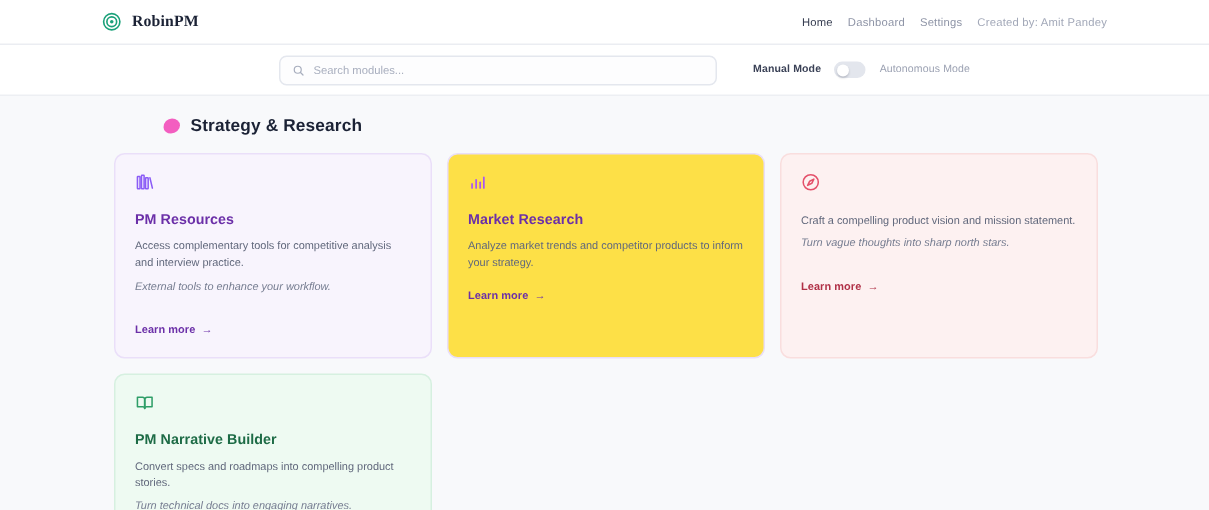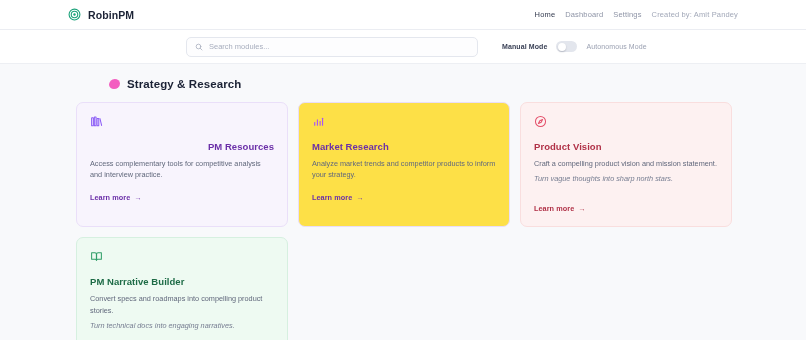--- a/index.html
+++ b/index.html
@@ -23,22 +23,23 @@
     background: #ffffff;
     border-bottom: 1px solid #ebedf2;
     display: flex;
     align-items: center;
     padding: 0 16px 0 68px;
     position: relative;
   }
 
   .brand {
     display: flex;
-    align-items: flex-end;
+    align-items: center;
     gap: 7px;
+    font-family: Liberation Serif, serif;
   }
 
   .brand-logo {
     width: 13px;
     height: 13px;
     display: block;
     flex: 0 0 auto;
   }
 
   .brand-name {
@@ -212,21 +213,21 @@
     font-weight: bold;
     text-decoration: none;
     display: inline-flex;
     align-items: center;
     gap: 4px;
     letter-spacing: .05px;
   }
 
   
   .card.purple { background: #f8f4fd; border: 1px solid #eadff9; }
-  .card.purple .card-title { color: #6b2fa8; text-align: right; }
+  .card.purple .card-title { color: #6b2fa8; }
   .card.purple .card-link { color: #6b2fa8; }
 
   
   .card.violet { background: #fde047; border: 1px solid #e9def8; }
   .card.violet .card-title { color: #6b2fa8; }
   .card.violet .card-link { color: #6b2fa8; }
 
   
   .card.rose { background: #fdf1f1; border: 1px solid #f9dede; }
   .card.rose .card-title { color: #b03147; }
@@ -296,20 +297,21 @@
       <span class="card-icon">
         <svg width="13" height="13" viewBox="0 0 24 24" fill="none" stroke="#8b5cf6" stroke-width="1.9" stroke-linecap="round" stroke-linejoin="round">
           <rect x="3" y="5" width="3.2" height="15" rx="0.6"></rect>
           <rect x="8" y="3.5" width="3.2" height="16.5" rx="0.6"></rect>
           <rect x="13" y="6.5" width="3.2" height="13.5" rx="0.6"></rect>
           <path d="M18.4 6.6 L21.4 19.2"></path>
         </svg>
       </span>
       <div class="card-title">PM Resources</div>
       <div class="card-desc">Access complementary tools for competitive analysis and interview practice.</div>
+      <div class="card-tag">External tools to enhance your workflow.</div>
       <a href="#" class="card-link">
         <span>Learn more</span>
         <span>→</span>
       </a>
     </div>
 
     <div class="card violet">
       <span class="card-icon">
         <svg width="13" height="13" viewBox="0 0 24 24" fill="none" stroke="#a855f7" stroke-width="2.1" stroke-linecap="round">
           <line x1="5" y1="14" x2="5" y2="19"></line>
@@ -326,21 +328,20 @@
       </a>
     </div>
 
     <div class="card rose">
       <span class="card-icon">
         <svg width="13" height="13" viewBox="0 0 24 24" fill="none" stroke="#e4516b" stroke-width="1.9" stroke-linecap="round" stroke-linejoin="round">
           <circle cx="12" cy="12" r="9.3"></circle>
           <polygon points="15.8,8.2 13.3,13.3 8.2,15.8 10.7,10.7"></polygon>
         </svg>
       </span>
-      <div class="card-title">Product Vision</div>
       <div class="card-desc">Craft a compelling product vision and mission statement.</div>
       <div class="card-tag">Turn vague thoughts into sharp north stars.</div>
       <a href="#" class="card-link">
         <span>Learn more</span>
         <span>→</span>
       </a>
     </div>
   </div>
 
   <div class="grid grid-row2">

